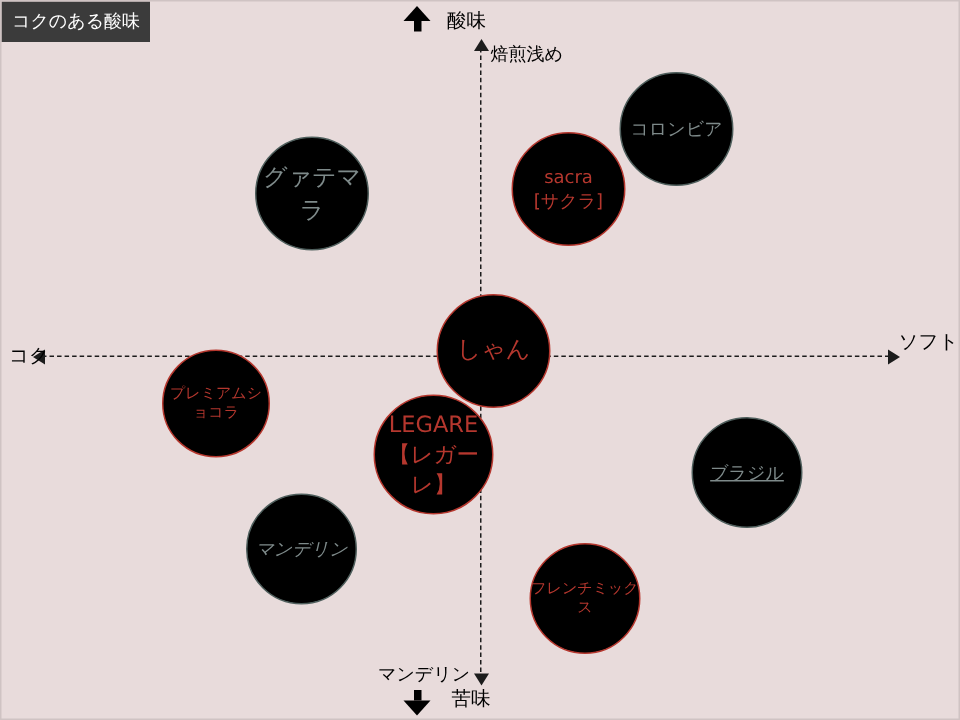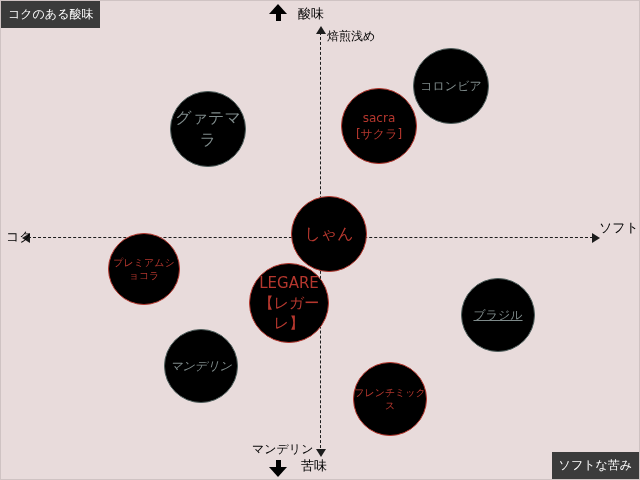--- a/index.html
+++ b/index.html
@@ -55,21 +55,20 @@
     align-items:center;justify-content:center;text-align:center;
     line-height:1.35;z-index:3;box-sizing:border-box;
   }
 </style>
 </head>
 <body>
 
 <div class="map">
 
   <div class="corner tl">コクのある酸味</div>
-  <div class="corner br">ソフトな苦み</div>
 
   <div class="hline"></div>
   <div class="vline"></div>
 
   <div class="ah left"></div>
   <div class="ah right"></div>
   <div class="ah up"></div>
   <div class="ah down"></div>
 
   <div class="fat up">

